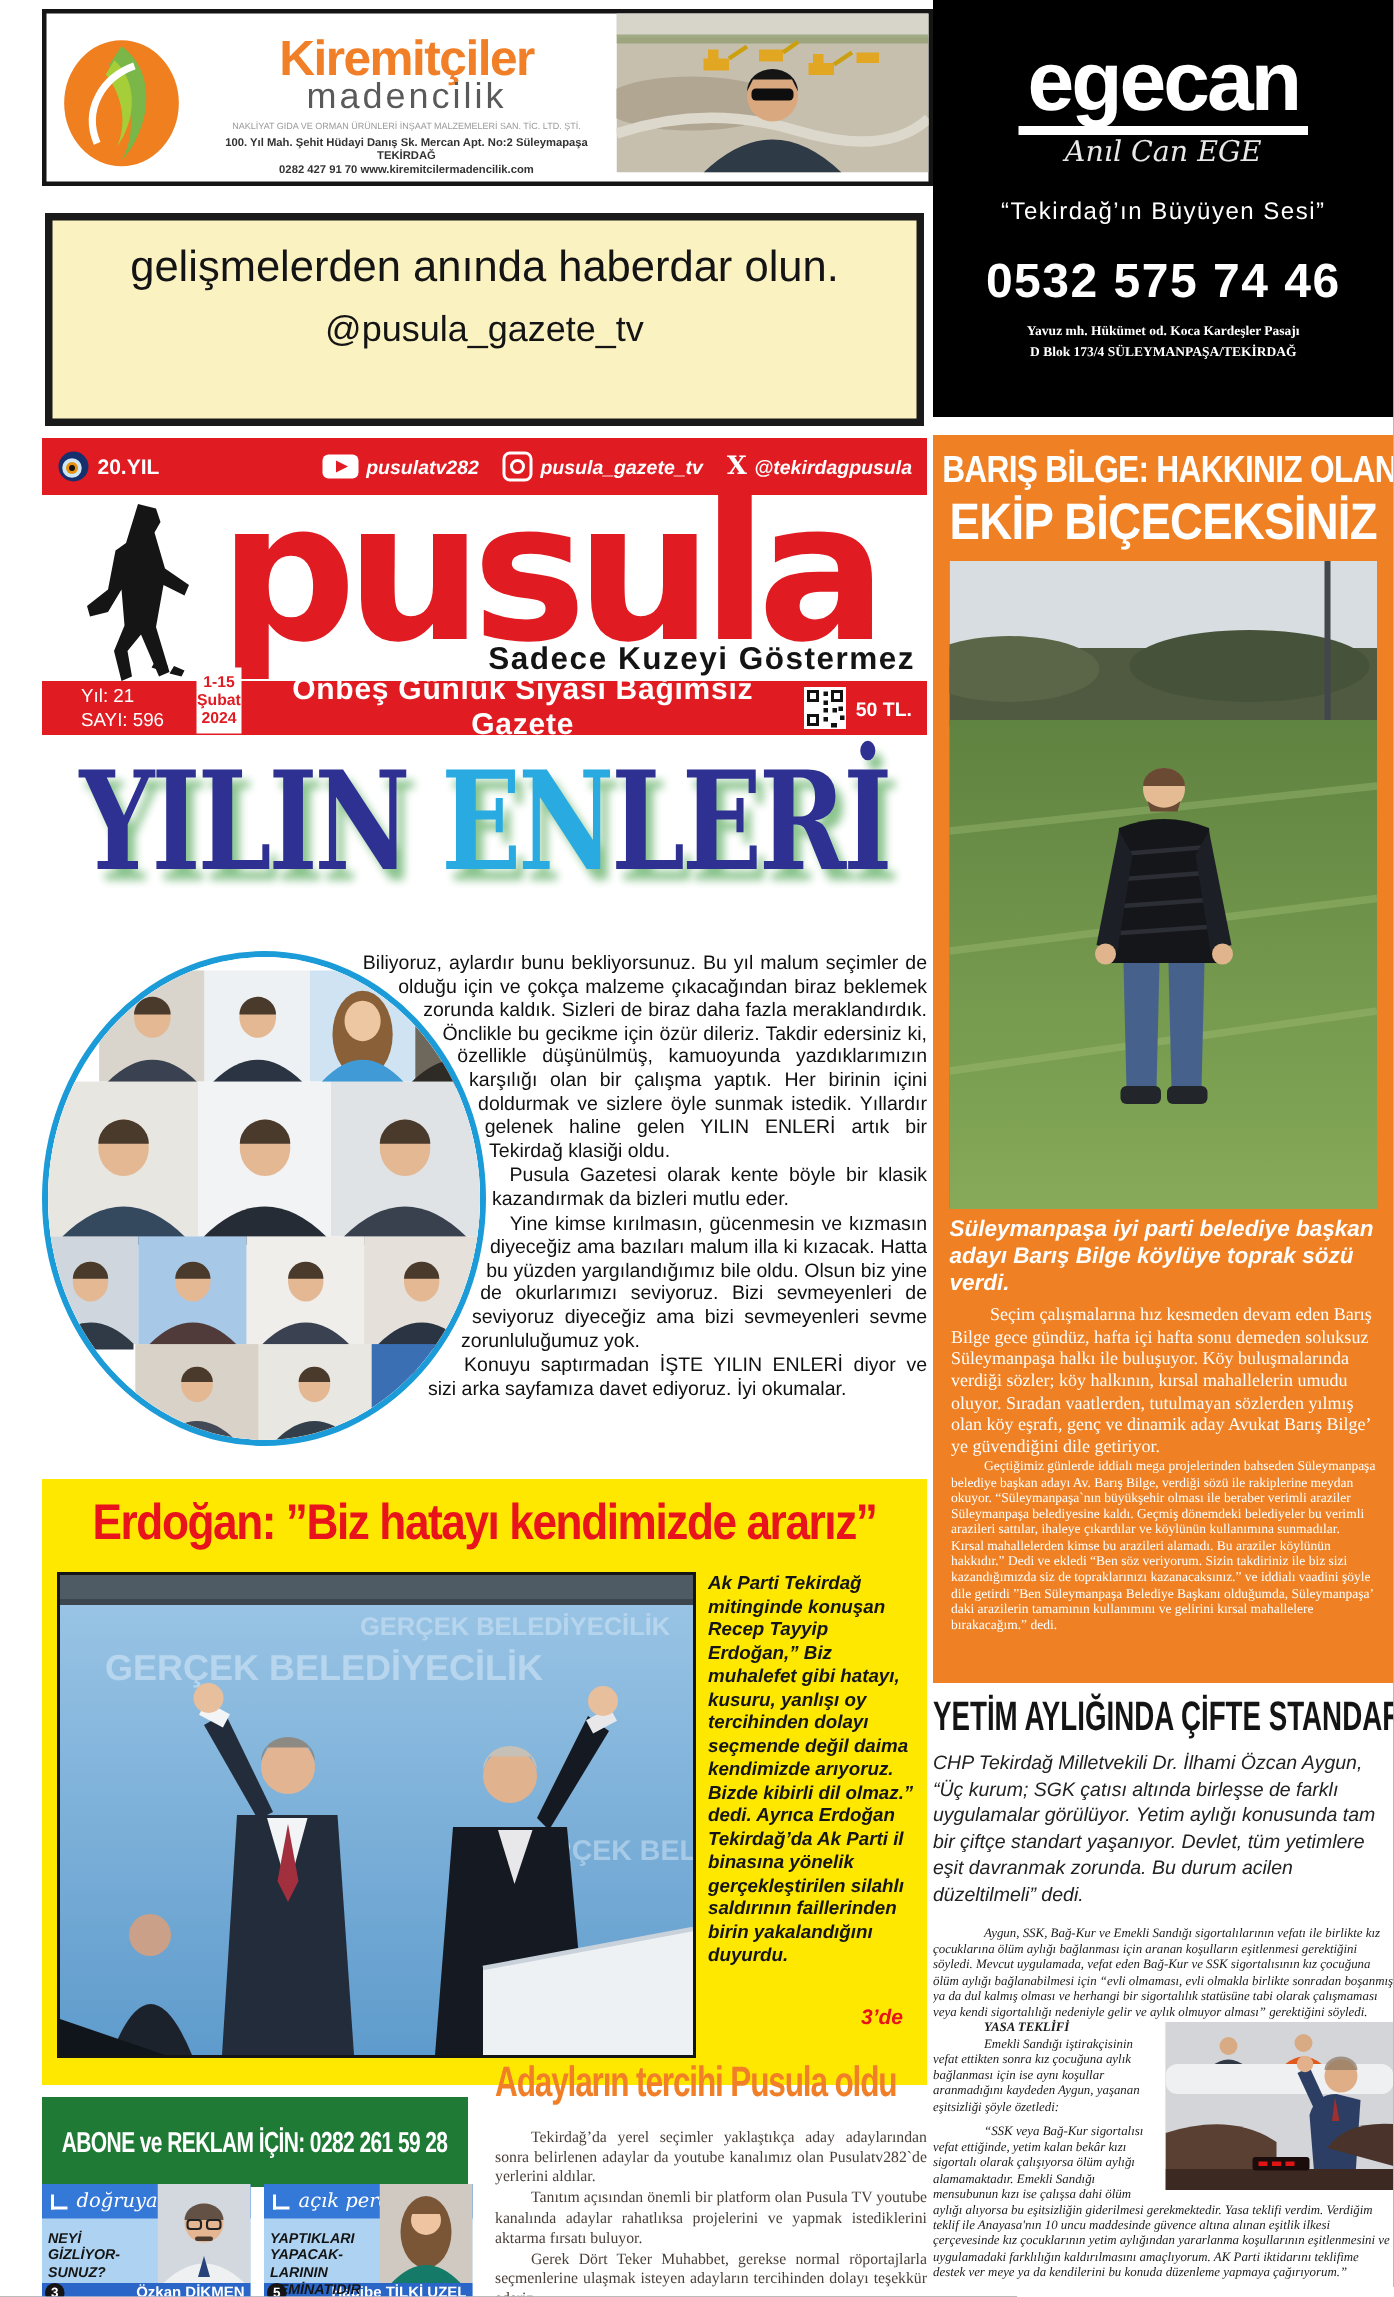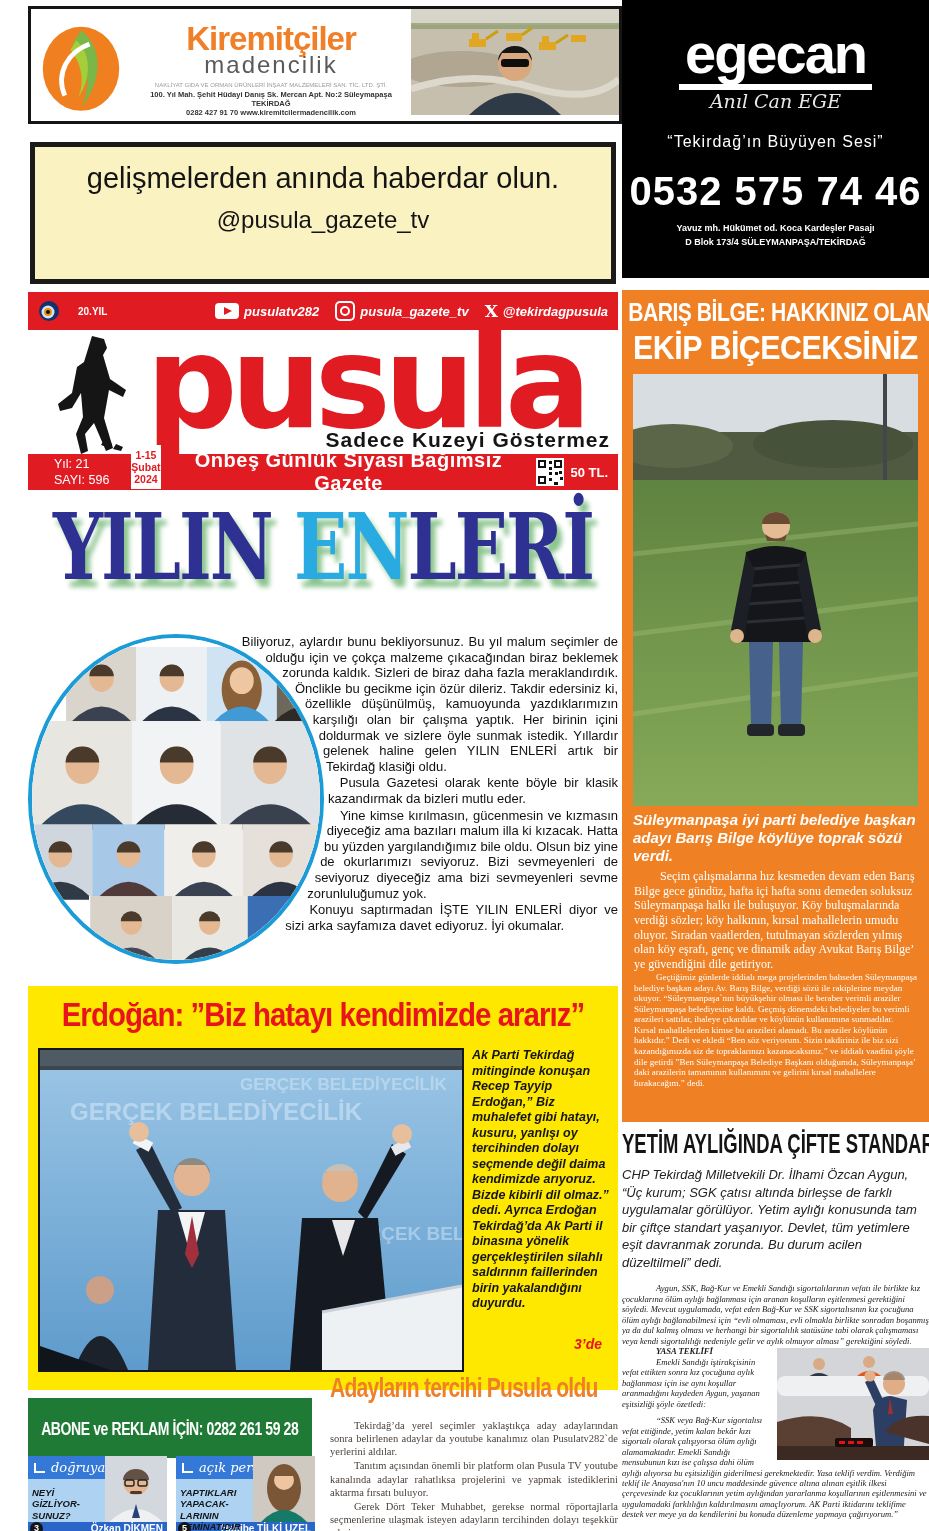--- a/index.html
+++ b/index.html
@@ -18,33 +18,33 @@
   .ak-l3{font-size:7.5px;font-weight:bold;color:#333;}
   .ak-photo{width:208px;height:106px;}
 
   
   .ad-egecan{left:622px;top:0;width:307px;height:278px;background:#000;color:#fff;text-align:center;}
   .eg-brand{font-size:56px;font-weight:bold;letter-spacing:-2px;line-height:1;margin-top:26px;
             border-bottom:6px solid #fff;display:inline-block;padding:0 6px 2px;}
   .eg-sub{font-size:33px;font-weight:bold;letter-spacing:-1px;line-height:1;margin-top:2px;}
   .eg-person{font-size:19px;font-weight:normal;color:#e8e8e8;font-family:"DejaVu Serif",serif;font-style:italic;line-height:1;margin-top:2px;}
   .eg-slogan{font-size:16px;margin-top:22px;letter-spacing:1px;}
-  .eg-phone{font-size:40px;font-weight:bold;margin-top:18px;letter-spacing:1px;}
-  .eg-addr{font-size:9px;font-weight:bold;font-family:Liberation Sans, sans-serif;margin-top:8px;line-height:1.5;}
+  .eg-phone{font-size:32px;font-weight:bold;margin-top:18px;letter-spacing:1px;}
+  .eg-addr{font-size:9px;font-weight:bold;font-family:Liberation Serif, serif;margin-top:8px;line-height:1.5;}
 
   
   .banner-insta{left:30px;top:142px;width:576px;height:120px;background:#fbf2c2;border:5px solid #1a1a1a;
                 text-align:center;padding-top:12px;}
   .bi-line{font-size:29px;color:#141414;line-height:1.35;}
   .bi-handle{font-size:24px;color:#141414;margin-top:8px;}
 
   
   .masthead{left:28px;top:292px;width:590px;height:198px;background:#e01b22;}
   .mh-top{height:38px;display:flex;align-items:center;color:#fff;padding:0 10px;}
-  .mh-badge{display:flex;align-items:center;gap:16px;font-size:10px;font-weight:bold;}
+  .mh-badge{display:flex;align-items:center;gap:3px;font-size:14px;font-weight:bold;}
   .mh-socials{margin-left:auto;display:flex;align-items:center;gap:16px;}
   .mh-soc{display:flex;align-items:center;gap:5px;font-size:13px;font-weight:bold;font-style:italic;cursor:pointer;}
   .yt-ic{width:24px;height:16px;background:#fff;border-radius:4px;position:relative;}
   .yt-ic::after{content:"";position:absolute;left:9px;top:4px;border-left:8px solid #e01b22;
                 border-top:4px solid transparent;border-bottom:4px solid transparent;}
   .ig-ic{width:16px;height:16px;border:2px solid #fff;border-radius:5px;position:relative;}
   .ig-ic::after{content:"";position:absolute;left:3px;top:3px;width:6px;height:6px;border:2px solid #fff;border-radius:50%;}
   .x-ic{font-size:17px;font-weight:bold;font-style:normal;font-family:"DejaVu Serif",serif;}
   .mh-white{position:absolute;left:0;top:38px;width:590px;height:124px;background:#fff;}
   .mh-logo{position:absolute;left:118px;top:-14px;font-size:128px;font-weight:bold;color:#e01b22;

